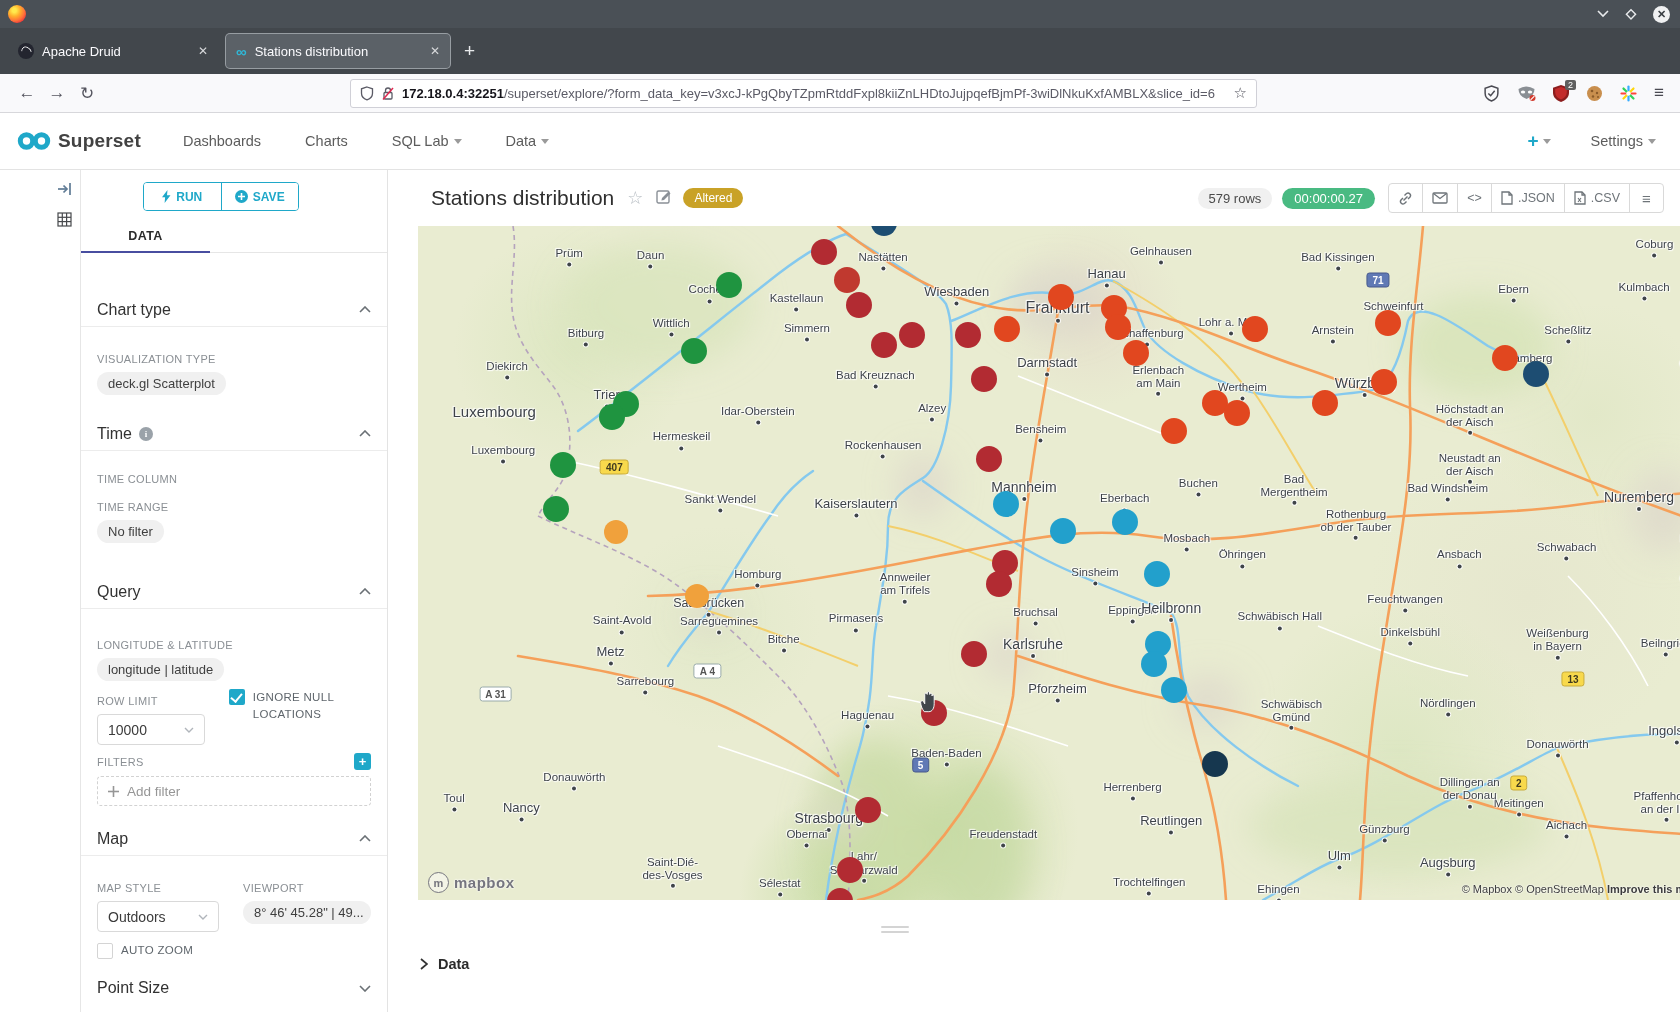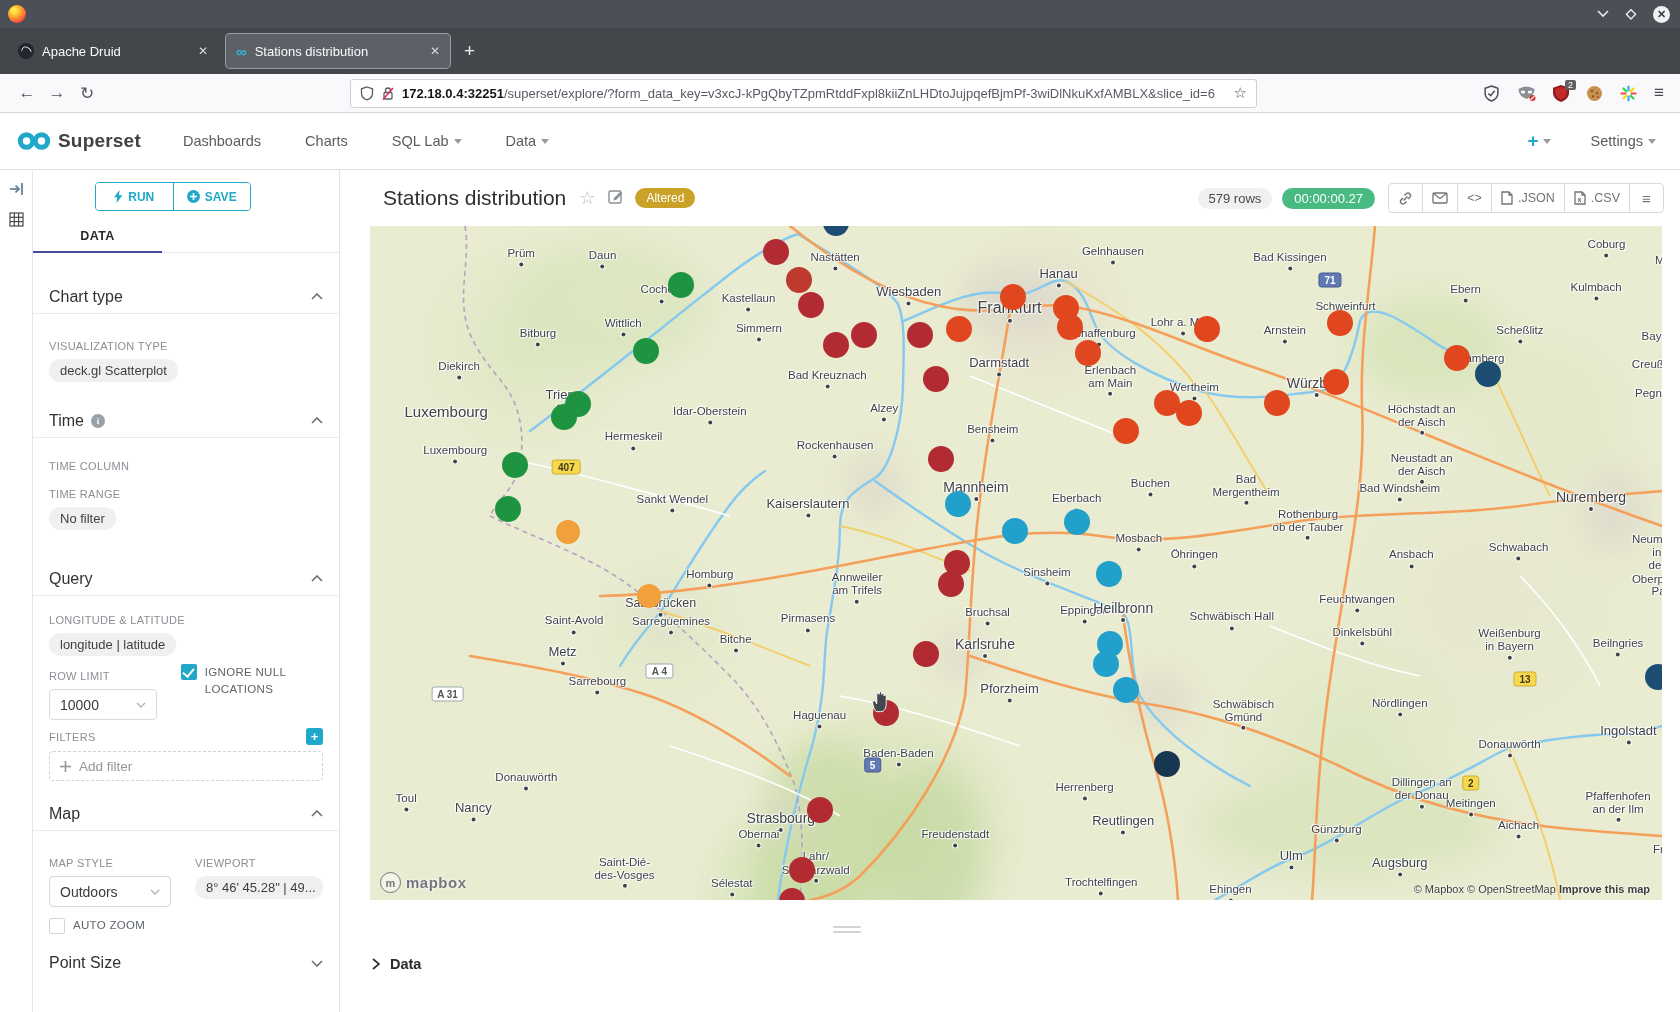--- a/index.html
+++ b/index.html
@@ -38,21 +38,21 @@
   .brand { display:flex; align-items:center; gap:6px; }
   .brand-name { font-size:19px; font-weight:bold; color:#424242; letter-spacing:.2px; }
   .nav-menu { display:flex; align-items:center; gap:44px; margin-left:42px; }
   .nav-item { font-size:14.5px; color:#5c5c5c; display:flex; align-items:center; gap:5px; }
   .nav-right { margin-left:auto; display:flex; align-items:center; gap:40px; padding-right:8px; }
   .plus-link { color:#1fa8c9; font-size:19px; font-weight:bold; display:flex; align-items:center; gap:4px; }
   .settings-link { font-size:14.5px; color:#5c5c5c; display:flex; align-items:center; gap:5px; }
   .caret-dn { width:0; height:0; border-left:4px solid transparent; border-right:4px solid transparent; border-top:5px solid #9a9a9a; }
 
   
-  .app { display:flex; height:842px; }
+  .app { display:flex; height:842px;padding-left:48px; }
   .rail { width:33px; border-right:1px solid #e6e6e6; padding-top:12px; display:flex; flex-direction:column; align-items:center; gap:16px; }
   .sidebar { width:307px; border-right:1px solid #e3e3e3; overflow:hidden; font-size:13px; }
   .main { flex:1; position:relative; background:#fff; }
 
   
   .run-save { margin:12px 0 0 62px; width:156px; height:29px; display:flex; border:1px solid #1fa8c9; border-radius:4px; color:#1fa8c9; font-size:12px; font-weight:bold; overflow:hidden; }
   .rs-half { flex:1; display:flex; align-items:center; justify-content:center; gap:5px; background:#fff; }
   .rs-half + .rs-half { border-left:1px solid #1fa8c9; }
   .tabs-row { margin-top:14px; height:28px; border-bottom:1px solid #e6e6e6; position:relative; }
   .data-tab { position:absolute; left:0; width:129px; text-align:center; font-size:12.5px; font-weight:bold; color:#2b2b2b; letter-spacing:.4px; top:4px; }
@@ -302,21 +302,21 @@
           </svg>
         <span>SAVE</span>
       </span>
     </div>
 
     <div class="tabs-row">
       <span class="data-tab">DATA</span>
       <span class="ink"></span>
     </div>
 
-    <div class="sec-h" style="margin-top:27px">
+    <div class="sec-h" style="margin-top:40px">
       <span>Chart type</span>
       <svg width="12" height="7">
           <polyline points="1,6 6,1 11,6" fill="none" stroke="#6a7075" stroke-width="1.6"></polyline>
         </svg>
     </div>
     <div class="side-pad">
       <div class="lbl" style="margin-top:26px">VISUALIZATION TYPE</div>
       <span class="pill" style="margin-top:7px">deck.gl Scatterplot</span>
     </div>
 
@@ -335,21 +335,21 @@
       <span class="pill" style="margin-top:7px">No filter</span>
     </div>
 
     <div class="sec-h" style="margin-top:32px">
       <span>Query</span>
       <svg width="12" height="7">
           <polyline points="1,6 6,1 11,6" fill="none" stroke="#6a7075" stroke-width="1.6"></polyline>
         </svg>
     </div>
     <div class="side-pad">
-      <div class="lbl" style="margin-top:18px">LONGITUDE &amp; LATITUDE</div>
+      <div class="lbl" style="margin-top:30px">LONGITUDE &amp; LATITUDE</div>
       <span class="pill" style="margin-top:7px">longitude | latitude</span>
       <div class="two-col" style="margin-top:14px">
         <div style="width:134px">
           <div class="lbl">ROW LIMIT</div>
           <div class="selbox" style="margin-top:7px">
             <span>10000</span>
               <span class="sp"></span>
             <svg width="10" height="6">
                 <polyline points="1,1 5,5 9,1" fill="none" stroke="#b0b5bb" stroke-width="1.4"></polyline>
               </svg>

